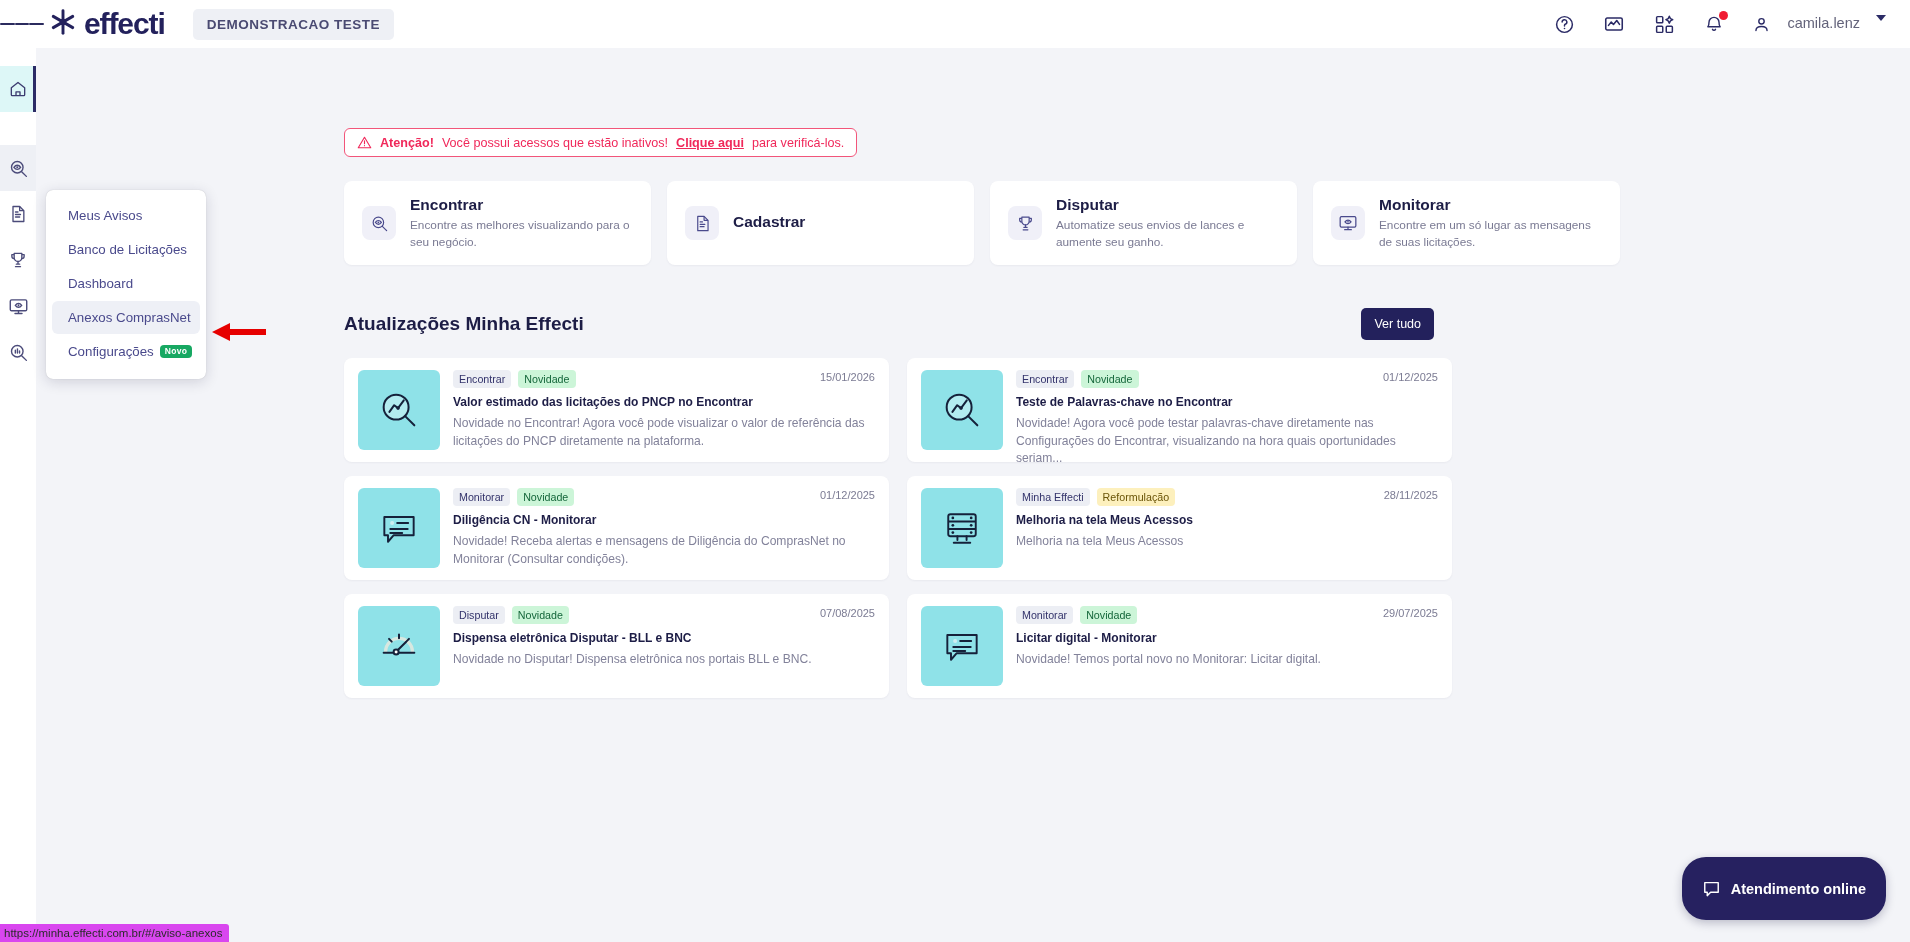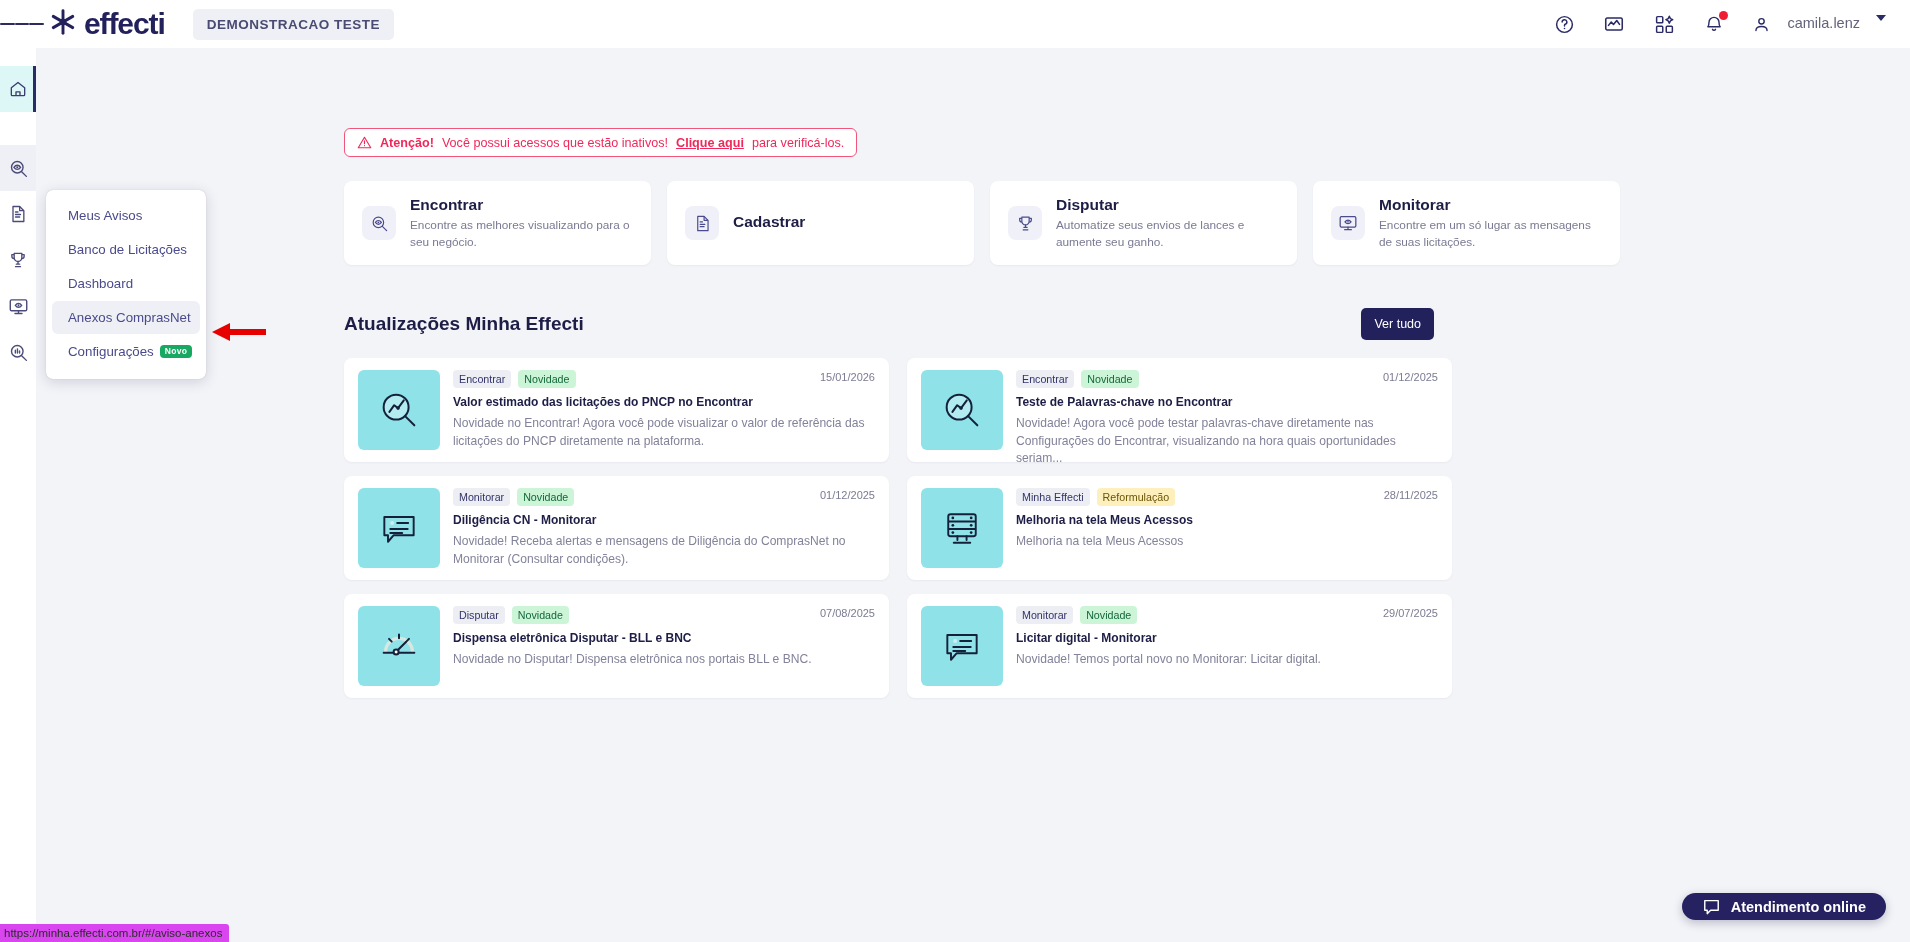--- a/index.html
+++ b/index.html
@@ -140,21 +140,21 @@
   .tag-ref { background:#fdf0bd; color:#6b5508; }
   .news-date { position:absolute; right:0; top:1px; font-size:11px; color:#7b7b93; }
   .news-title { font-size:12px; font-weight:700; color:#1d1d46; margin-top:7px; }
   .news-desc { font-size:12.1px; color:#82829a; line-height:1.42; margin-top:6px; }
 
   
   .chat-fab {
     position:absolute; right:24px; bottom:22px;
     background:#262160; color:#fff; border-radius:24px;
     display:flex; align-items:center; gap:10px;
-    padding:4px 20px; font-size:14.5px; font-weight:700; cursor:pointer;
+    padding:22px 20px; font-size:14.5px; font-weight:700; cursor:pointer;
     box-shadow:0 3px 10px rgba(20,20,60,.25);
   }
 
   
   .status-url {
     position:absolute; left:0; bottom:0; z-index:80;
     background:#d946ef; color:#2b2b2b; font-size:11.5px;
     padding:3px 7px 3px 4px; border-top-right-radius:3px;
     font-family:"Liberation Sans", sans-serif; white-space:nowrap;
   }

